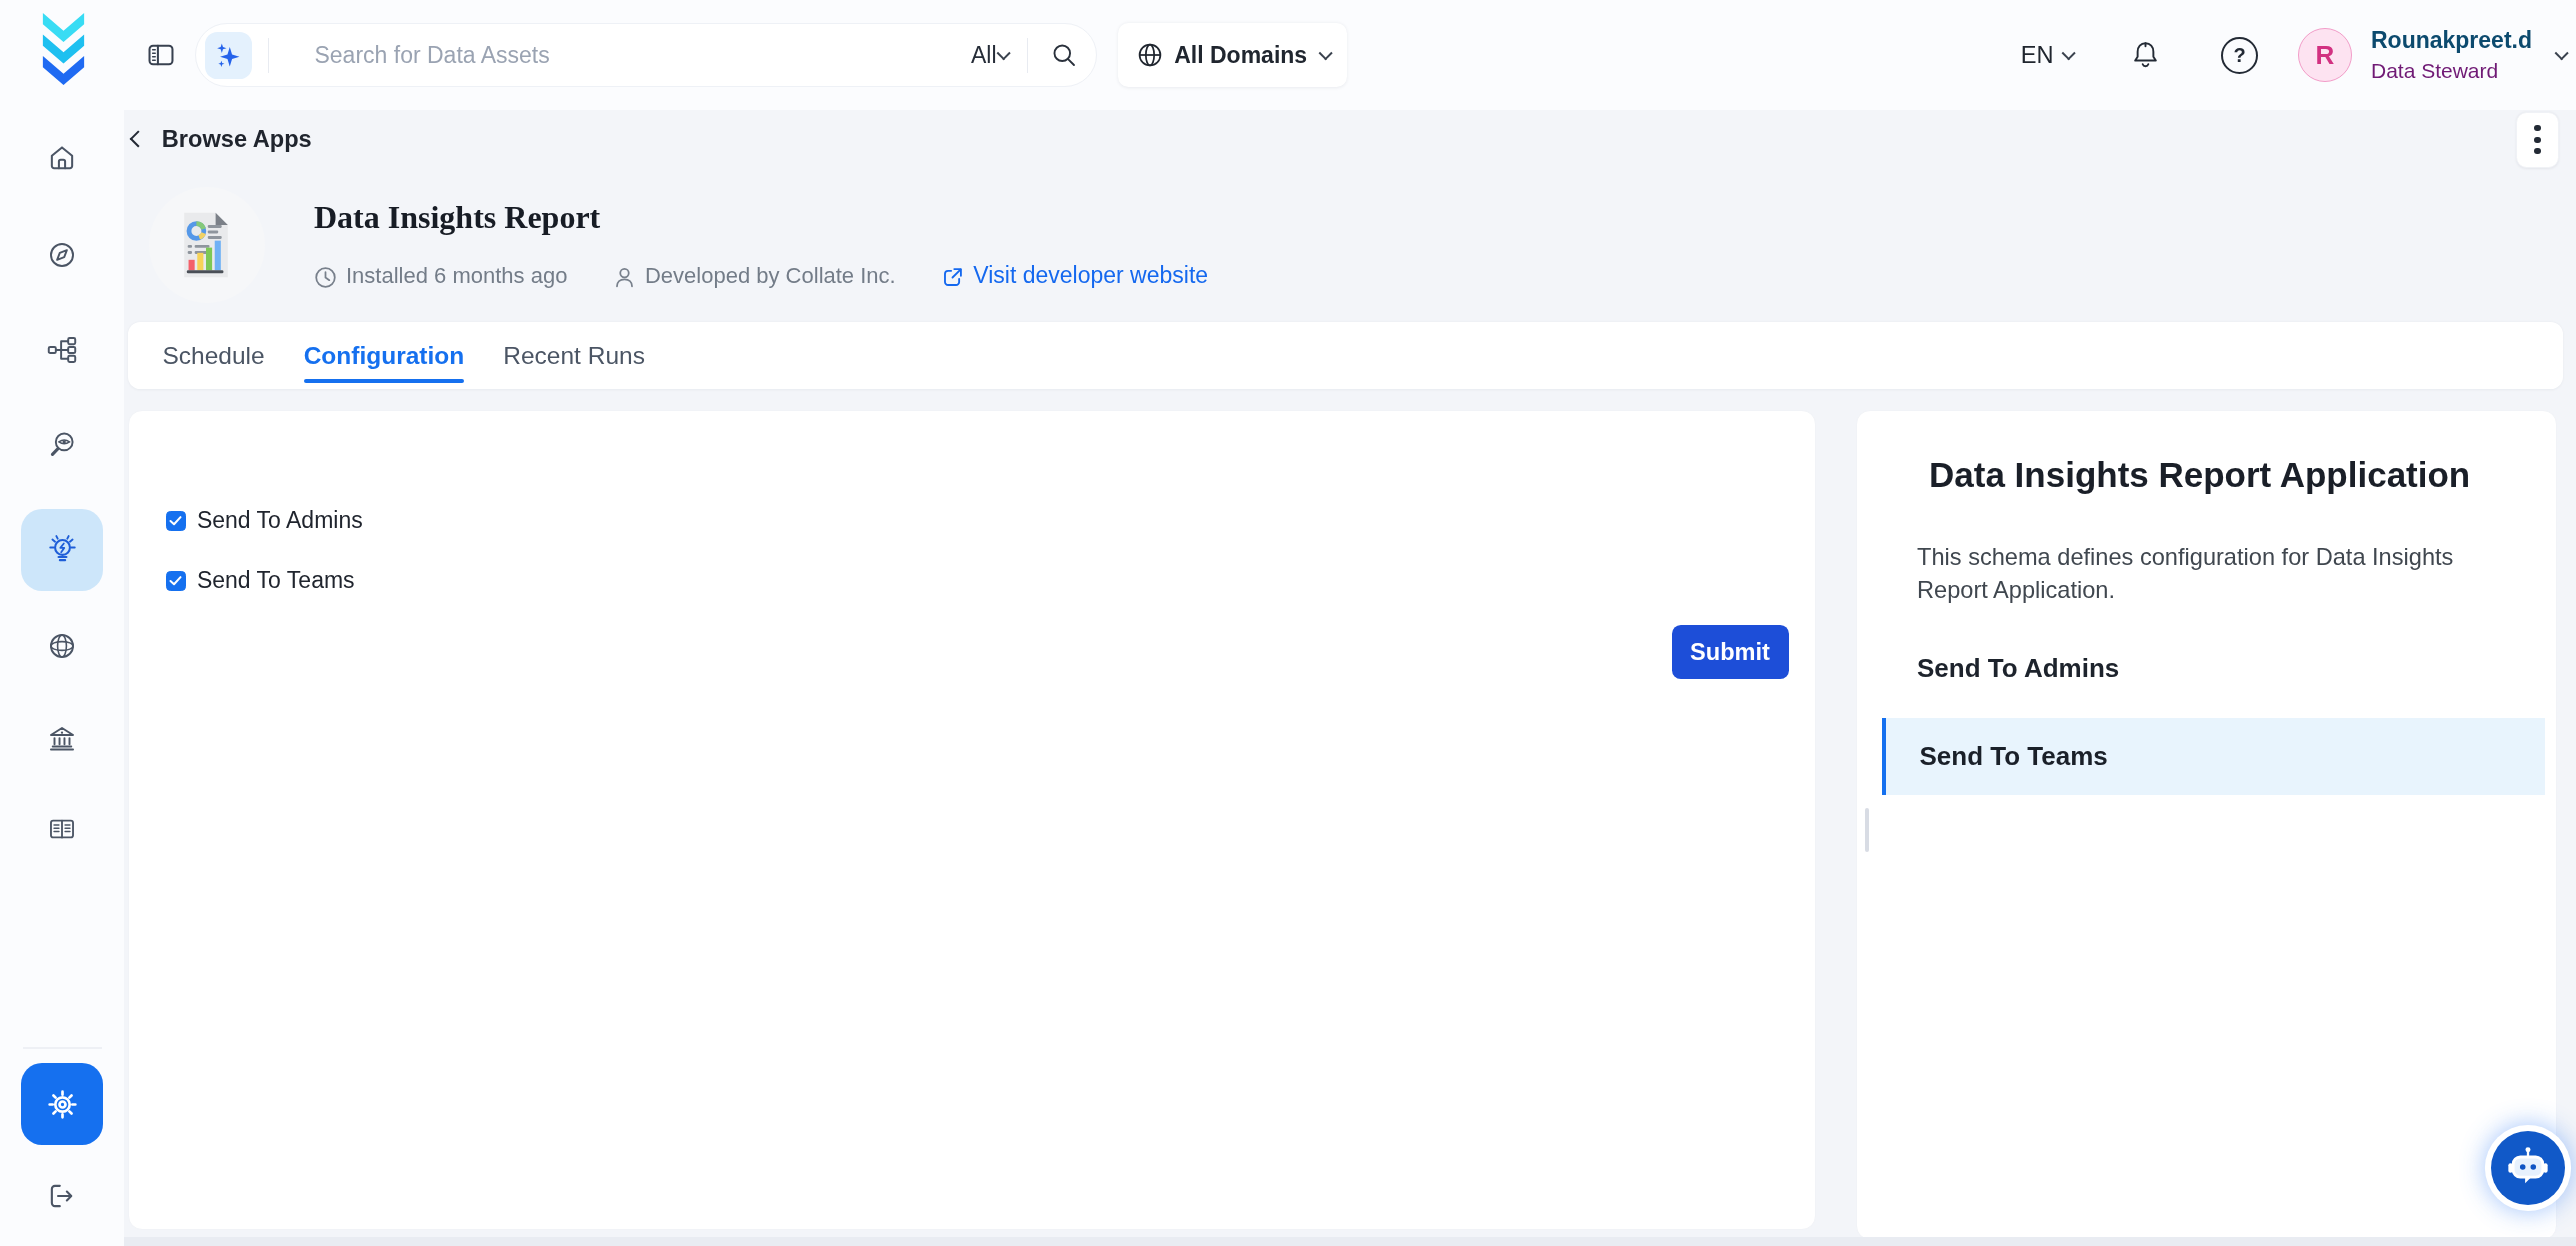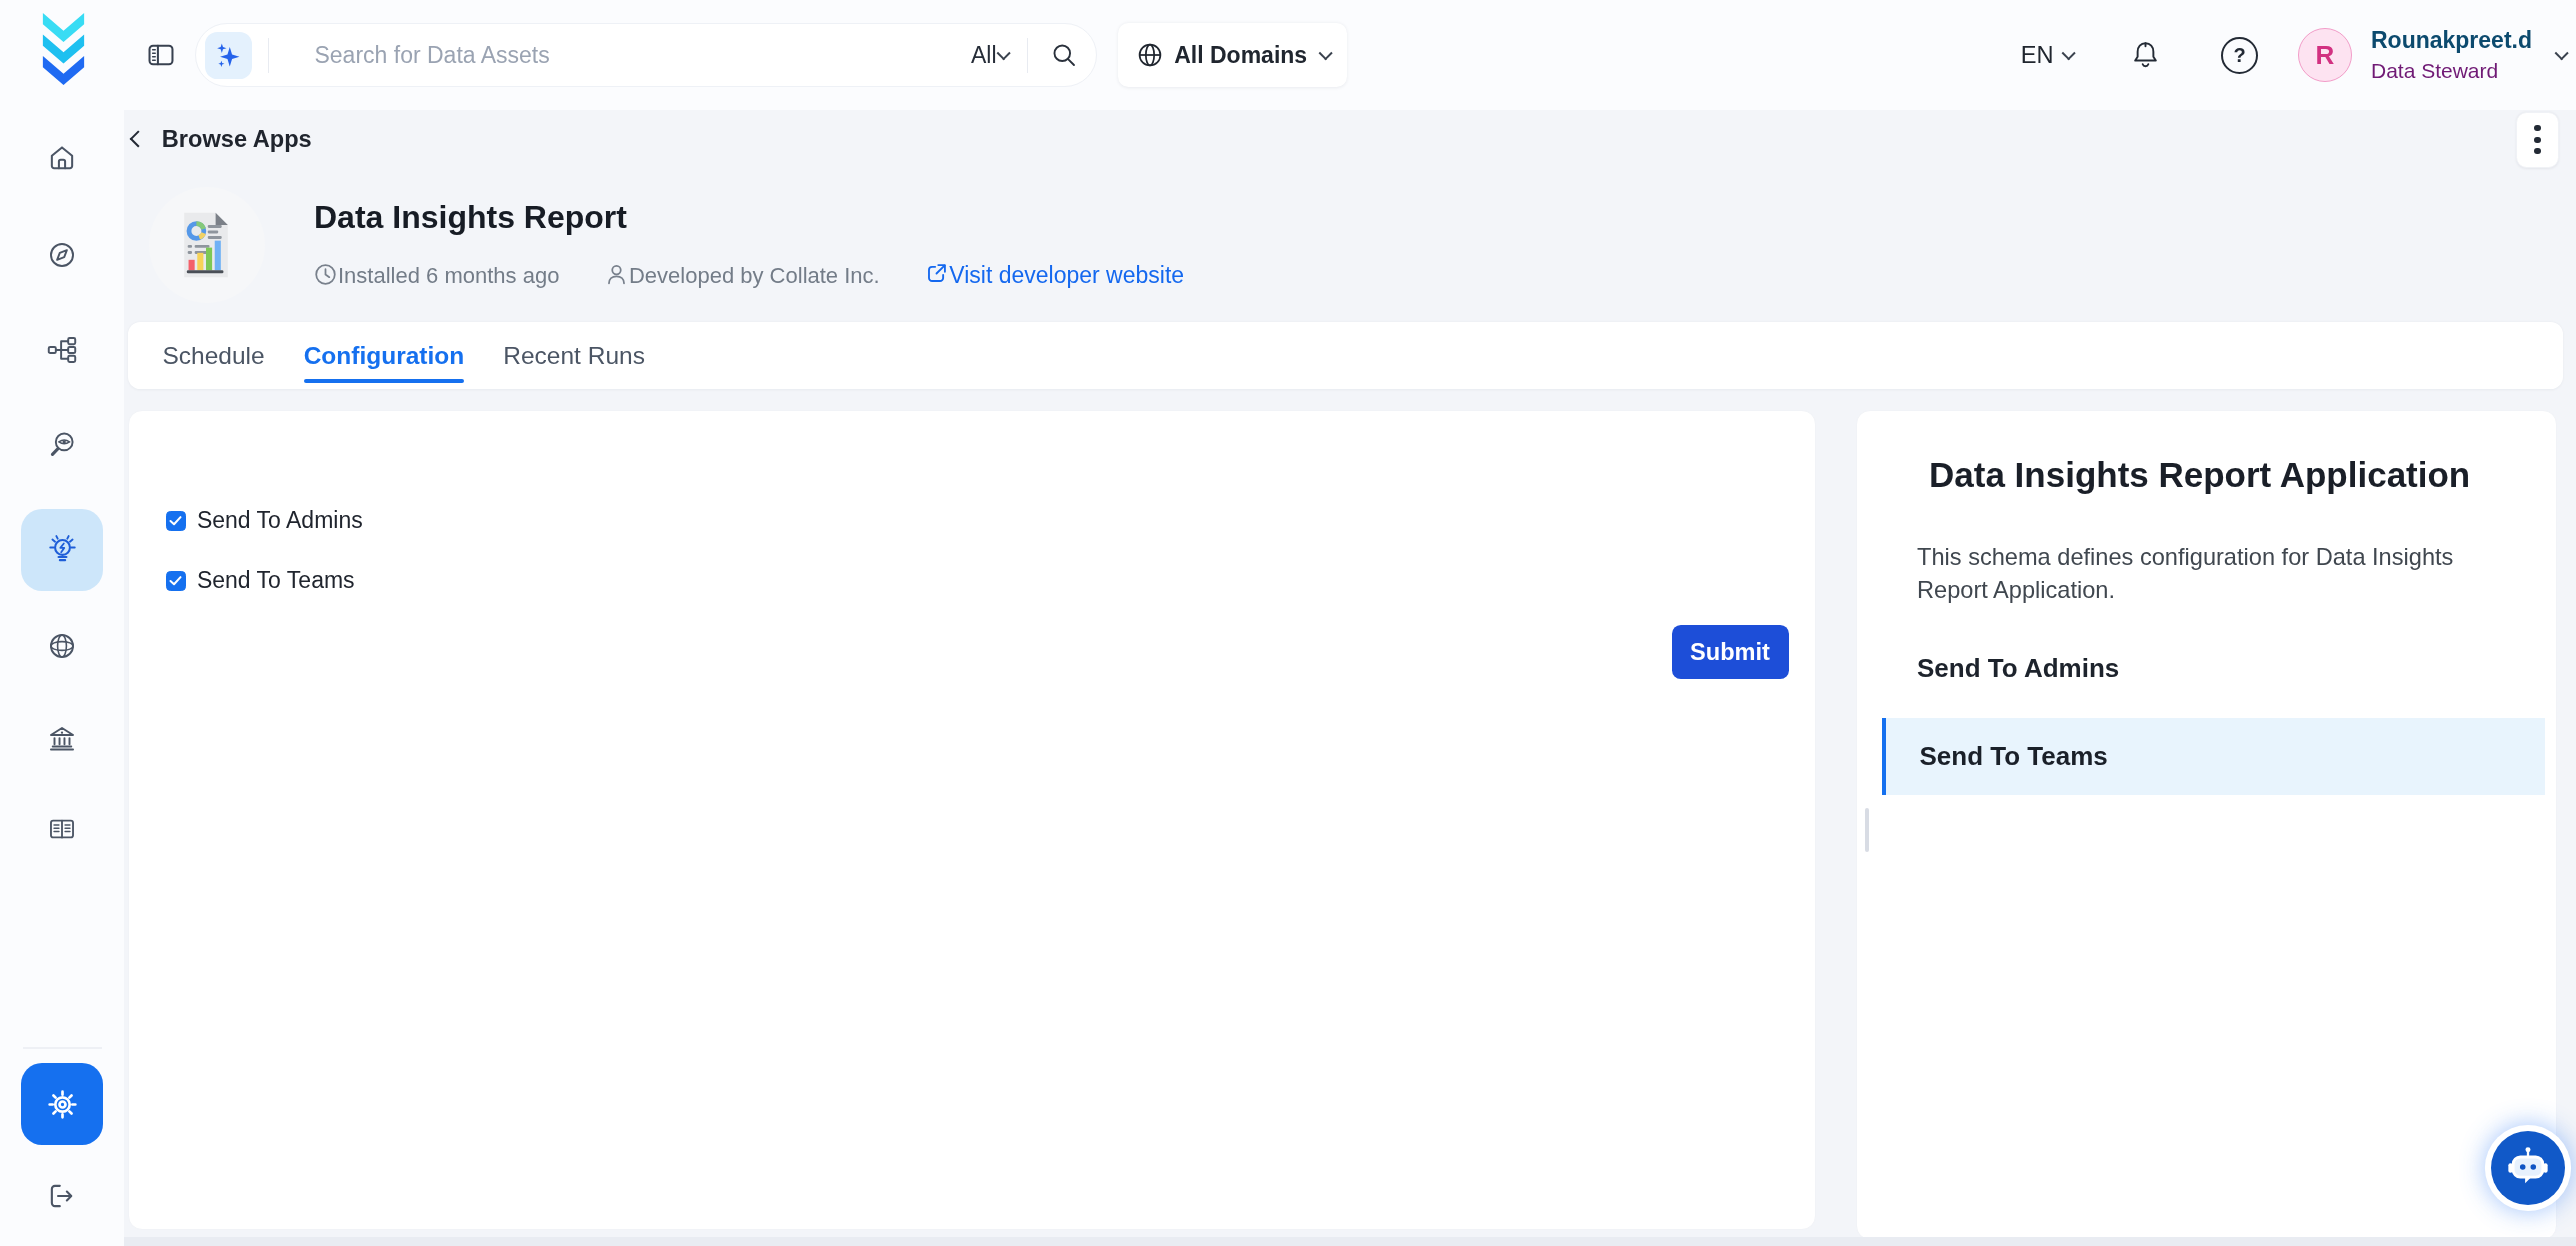--- a/index.html
+++ b/index.html
@@ -48,23 +48,23 @@
   
   .content { position:absolute; left:124px; top:110px; width:2452px; height:1136px; background:#f3f5f9; }
   .content::after { content:""; position:absolute; left:0; right:0; bottom:0; height:8.8px; background:#e9ecf2; }
   .back-row { position:absolute; left:8px; top:15.8px; display:flex; align-items:center; gap:17.5px; cursor:pointer; }
   .back-label { font-size:23.6px; font-weight:600; color:#20252e; }
   .kebab-btn { position:absolute; left:2392px; top:1.8px; width:43px; height:56px; background:#fff; border:0.9px solid #f0f2f6; border-radius:10.5px; box-shadow:0 0.9px 2.6px rgba(25,33,61,.07); display:flex; flex-direction:column; align-items:center; justify-content:center; gap:5.3px; cursor:pointer; }
   .kebab-btn i { width:6.1px; height:6.1px; border-radius:50%; background:#232a35; }
 
   .app-halo { position:absolute; left:24.5px; top:77px; width:116px; height:116px; border-radius:50%; background:#f6f7f9; }
   .app-icon { position:absolute; left:41px; top:94px; }
-  .app-title { position:absolute; left:190px; top:89px; font-size:32px; font-weight:700; color:#171c25; }
+  .app-title { position:absolute; left:190px; top:89px; font-size:32px; font-weight:700; color:#171c25;font-family:Liberation Serif, serif; }
   .meta-row { position:absolute; left:190px; top:152px; display:flex; align-items:center; gap:12.3px; }
-  .meta-item { display:flex; align-items:flex-start; gap:1px; }
+  .meta-item { display:flex; align-items:flex-end; gap:9px; }
   .meta-text { font-size:22px; color:#737c88; }
   .meta-gap { width:21px; }
   .dev-link { font-size:23px; font-weight:500; color:#1468ef; cursor:pointer; }
 
   .tabbar { position:absolute; left:3.5px; top:212px; width:2435px; height:67px; background:#fff; border-radius:12.3px; box-shadow:0 0.9px 2.6px rgba(25,33,61,.05); display:flex; align-items:center; padding-left:35px; }
   .tab { position:relative; height:100%; display:flex; align-items:center; margin-right:39px; font-size:24.5px; font-weight:500; color:#4b5564; cursor:pointer; }
   .tab.active { color:#1570ef; font-weight:700; }
   .tab.active::after { content:""; position:absolute; left:0; right:0; bottom:6.1px; height:4.4px; border-radius:2.6px; background:#1570ef; }
 
   .main-card { position:absolute; left:3.5px; top:300px; width:1688px; height:820px; background:#fff; border:0.9px solid #f1f3f7; border-radius:14px; }

